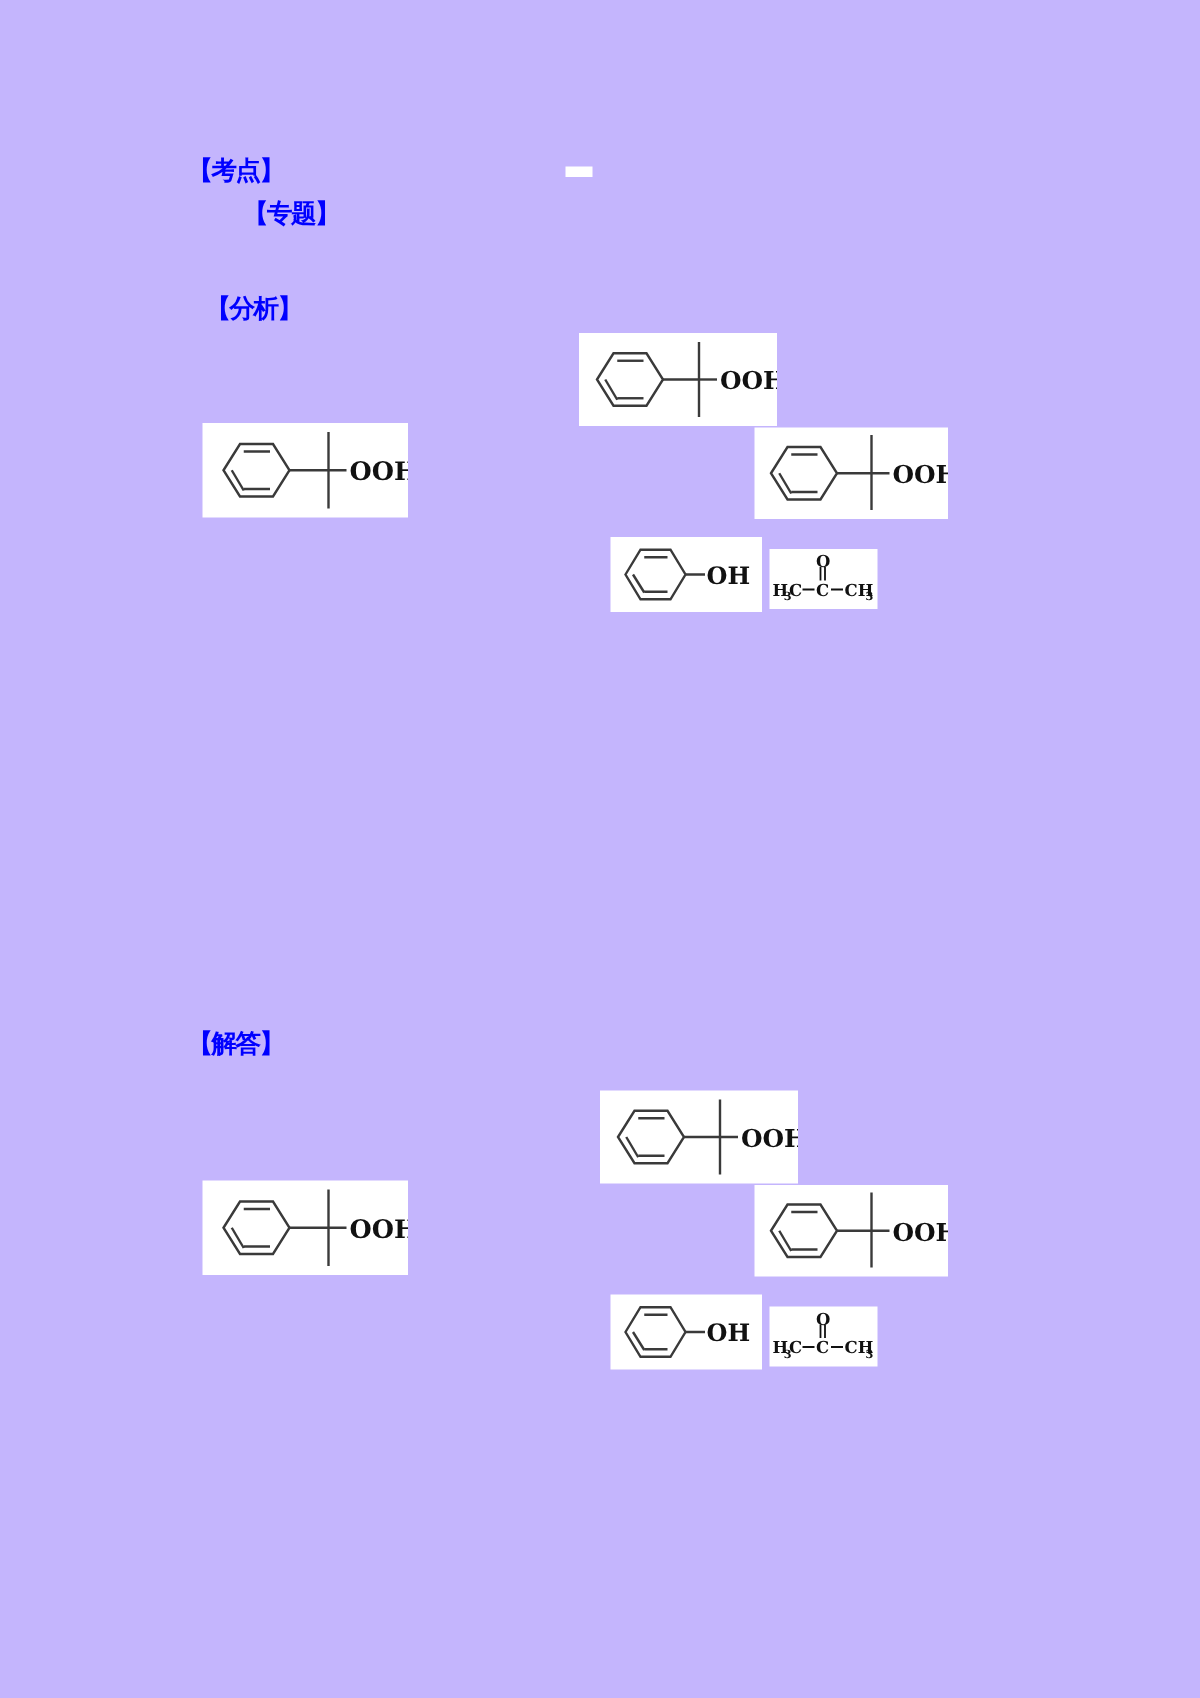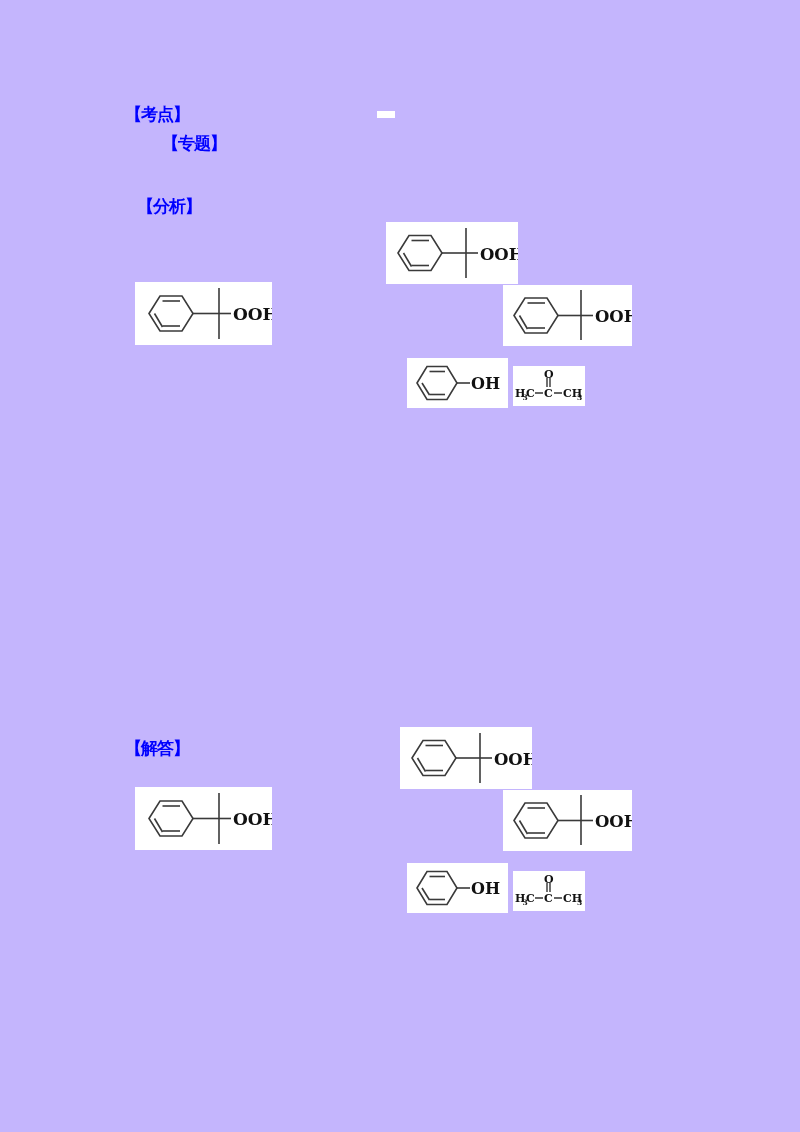--- a/index.html
+++ b/index.html
@@ -38,21 +38,21 @@
 <body>
 
 <div class="page">
 
   <div class="sec-label" style="left:125px;top:104px;">【考点】</div>
 
   <div class="sec-label" style="left:123px;top:133px;margin-left:39px;">【专题】</div>
 
   <div class="sec-label" style="left:137px;top:196px;">【分析】</div>
 
-  <div class="sec-label" style="left:125px;top:738px;">【解答】</div>
+  <div class="sec-label" style="left:125px;top:686px;">【解答】</div>
 
   <div class="artifact" style="left:377px;top:111px;width:18px;height:7px;"></div>
 
   <div class="panel" style="left:135px;top:282px;width:137px;height:63px;">
     <div class="struct">
       <svg viewBox="0 0 137 63" preserveAspectRatio="none">
         <g fill="none" stroke="#3a3a3a" stroke-width="1.6">
           <polygon points="14,31.5 25,14 47,14 58,31.5 47,49 25,49"></polygon>
           <line x1="27.5" y1="19" x2="45" y2="19"></line>
           <line x1="19.5" y1="31.5" x2="27.5" y2="45"></line>

